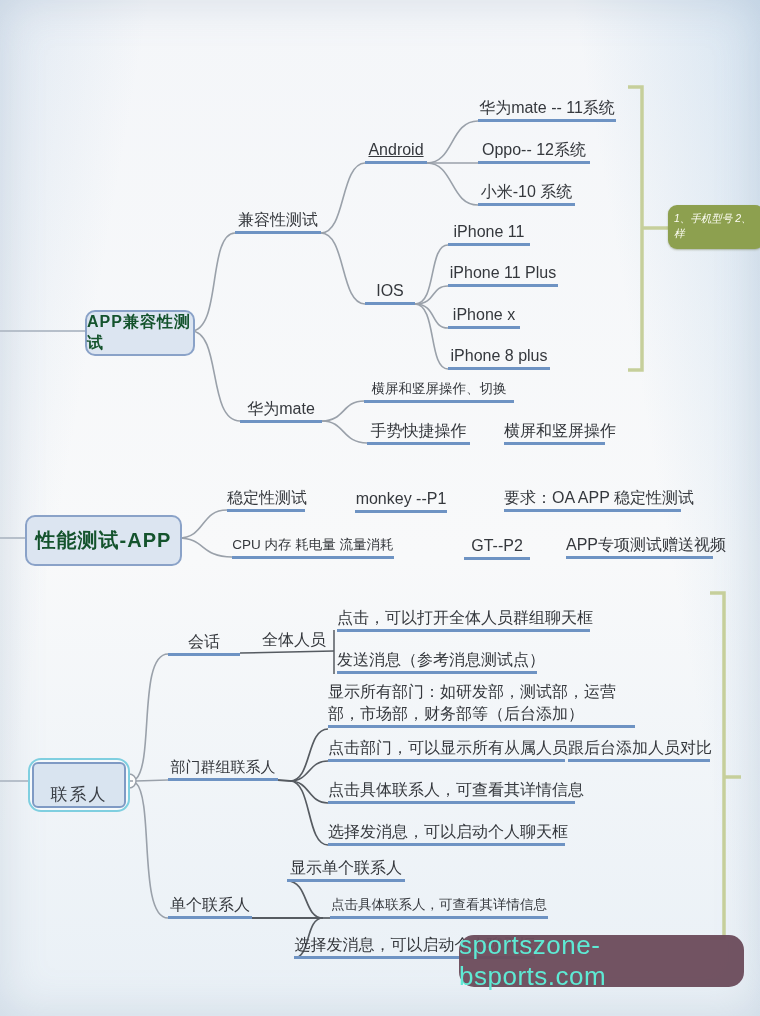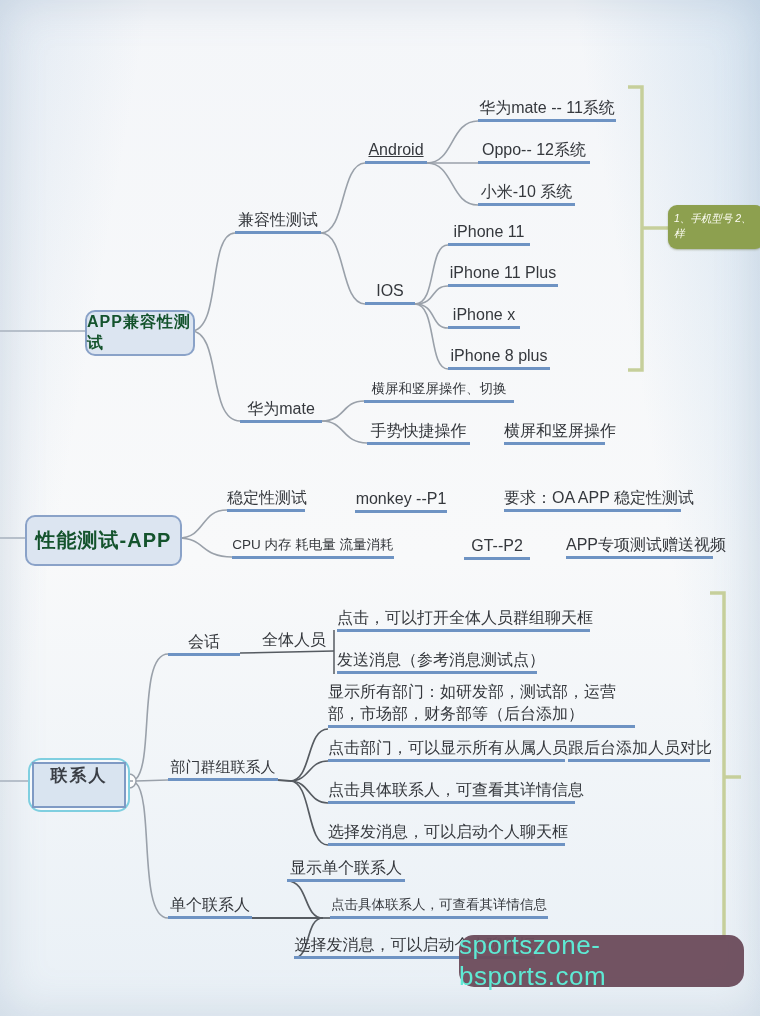--- a/index.html
+++ b/index.html
@@ -21,23 +21,23 @@
   .rootnode{
     position:absolute;z-index:2;display:flex;align-items:center;justify-content:center;
     background:#dce5f1;border:2px solid #8aa2c8;border-radius:10px;
     color:#14532d;font-weight:bold;letter-spacing:1px;
   }
   .contact-outer{
     position:absolute;z-index:2;border:2px solid #7fcfe0;border-radius:13px;
     background:#f6fafc;display:flex;align-items:stretch;justify-content:stretch;padding:2px;
   }
   .contact-inner{
-    flex:1;display:flex;align-items:flex-start;justify-content:center;
-    background:#d9e4f0;border:2px solid #7f9ac4;border-radius:0;
-    color:#3a3e45;font-weight:bold;font-size:17px;letter-spacing:2px;
+    flex:1;display:flex;align-items:flex-end;justify-content:center;
+    background:#d9e4f0;border:2px solid #7f9ac4;border-radius:6px;
+    color:#3a3e45;font-weight:normal;font-size:17px;letter-spacing:2px;
   }
   .note{
     position:absolute;z-index:2;background:#8da04f;border-radius:9px;color:#fdfdf4;
     font-style:italic;font-size:10.5px;line-height:15px;padding:6px 6px;
     text-align:left;box-shadow:0 1px 2px rgba(90,100,50,.4);
   }
   .watermark{
     position:absolute;z-index:5;left:459px;top:935px;width:285px;height:52px;
     background:rgba(108,76,92,.96);border-radius:15px;display:flex;align-items:center;
     justify-content:center;color:#5eead4;font-size:26px;letter-spacing:.5px;

